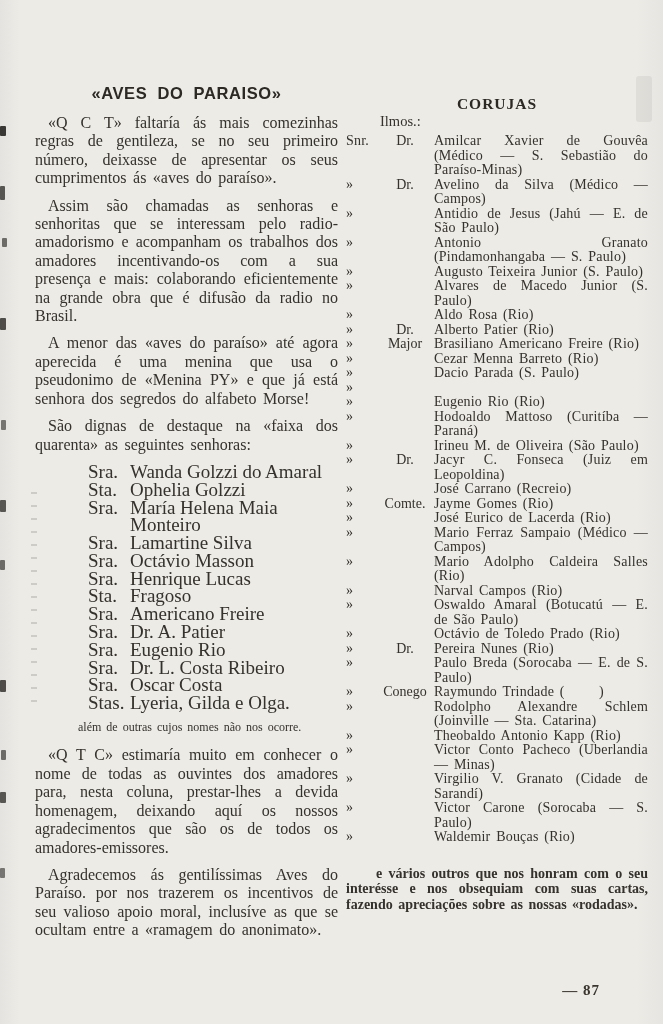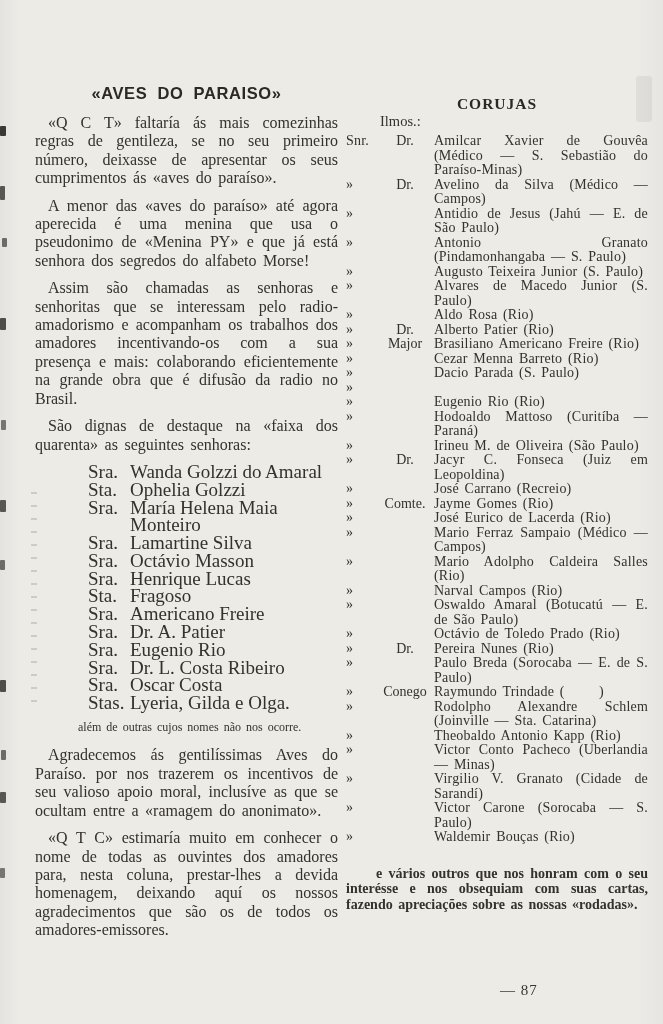--- a/index.html
+++ b/index.html
@@ -43,22 +43,22 @@
   }
   .entry-c1 { letter-spacing:.2px; }
   .entry-c2 { text-align:center; }
   .entry-name { text-align:justify; word-spacing:2px; letter-spacing:.2px; }
   .closing-para {
     margin-top:21px; font-size:14px; line-height:15.6px;
     text-align:justify; text-indent:30px; word-spacing:2px;font-weight:bold;
   }
   
   .page-number {
-    position:absolute; top:982px; left:500px; width:122px;
-    text-align:left; font-size:15px; font-weight:normal; letter-spacing:1px; color:#3a362f;
+    position:absolute; top:982px; left:520px; width:122px;
+    text-align:center; font-size:15px; font-weight:bold; letter-spacing:1px; color:#3a362f;
   }
   
   .blob { position:absolute; background:#1c1a17; border-radius:1px; }
   .b1 { left:0; top:126px; width:6px; height:10px; opacity:.85; }
   .b2 { left:0; top:186px; width:5px; height:14px; opacity:.7; }
   .b3 { left:2px; top:238px; width:5px; height:9px;  opacity:.6; }
   .b4 { left:0; top:318px; width:6px; height:12px; opacity:.75; }
   .b5 { left:1px; top:420px; width:5px; height:10px; opacity:.55; }
   .b6 { left:0; top:500px; width:6px; height:12px; opacity:.7; }
   .b7 { left:0; top:560px; width:5px; height:10px; opacity:.6; }
@@ -90,23 +90,23 @@
   <div class="blob b10"></div>
   <div class="blob b11"></div>
   <div class="bleed-strip"></div>
   <div class="smudge-tr"></div>
 
   <div class="col-left">
     <h1 class="left-title">«AVES DO PARAISO»</h1>
 
     <p class="para">«Q C T» faltaría ás mais comezinhas regras de gentileza, se no seu primeiro número, deixasse de apresentar os seus cumprimentos ás «aves do paraíso».</p>
 
+    <p class="para">Assim são chamadas as senhoras e senhoritas que se interessam pelo radio-amadorismo e acompanham os trabalhos dos amadores incentivando-os com a sua presença e mais: colaborando eficientemente na grande obra que é difusão da radio no Brasil.</p>
+
     <p class="para">A menor das «aves do paraíso» até agora aperecida é uma menina que usa o pseudonimo de «Menina PY» e que já está senhora dos segredos do alfabeto Morse!</p>
-
-    <p class="para">Assim são chamadas as senhoras e senhoritas que se interessam pelo radio-amadorismo e acompanham os trabalhos dos amadores incentivando-os com a sua presença e mais: colaborando eficientemente na grande obra que é difusão da radio no Brasil.</p>
 
     <p class="para">São dignas de destaque na «faixa dos quarenta» as seguintes senhoras:</p>
 
     <div class="ladies">
 
         <div class="lady-row">
           <span class="lady-label">Sra.</span>
           <span class="lady-name">Wanda Golzzi do Amaral</span>
         </div>
 
@@ -166,23 +166,23 @@
         </div>
 
         <div class="lady-row">
           <span class="lady-label">Stas.</span>
           <span class="lady-name">Lyeria, Gilda e Olga.</span>
         </div>
       </div>
 
     <p class="ladies-note">além de outras cujos nomes não nos ocorre.</p>
 
+    <p class="para">«Q T C» estimaría muito em conhecer o nome de todas as ouvintes dos amadores para, nesta coluna, prestar-lhes a devida homenagem, deixando aquí os nossos agradecimentos que são os de todos os amadores-emissores.</p>
+
     <p class="para">Agradecemos ás gentilíssimas Aves do Paraíso. por nos trazerem os incentivos de seu valioso apoio moral, inclusíve as que se ocultam entre a «ramagem do anonimato».</p>
-
-    <p class="para">«Q T C» estimaría muito em conhecer o nome de todas as ouvintes dos amadores para, nesta coluna, prestar-lhes a devida homenagem, deixando aquí os nossos agradecimentos que são os de todos os amadores-emissores.</p>
   </div>
 
   <div class="col-right">
     <h2 class="right-title">CORUJAS</h2>
 
     <div class="salutation">Ilmos.:</div>
 
     <div>
 
         <div class="entry-row">

